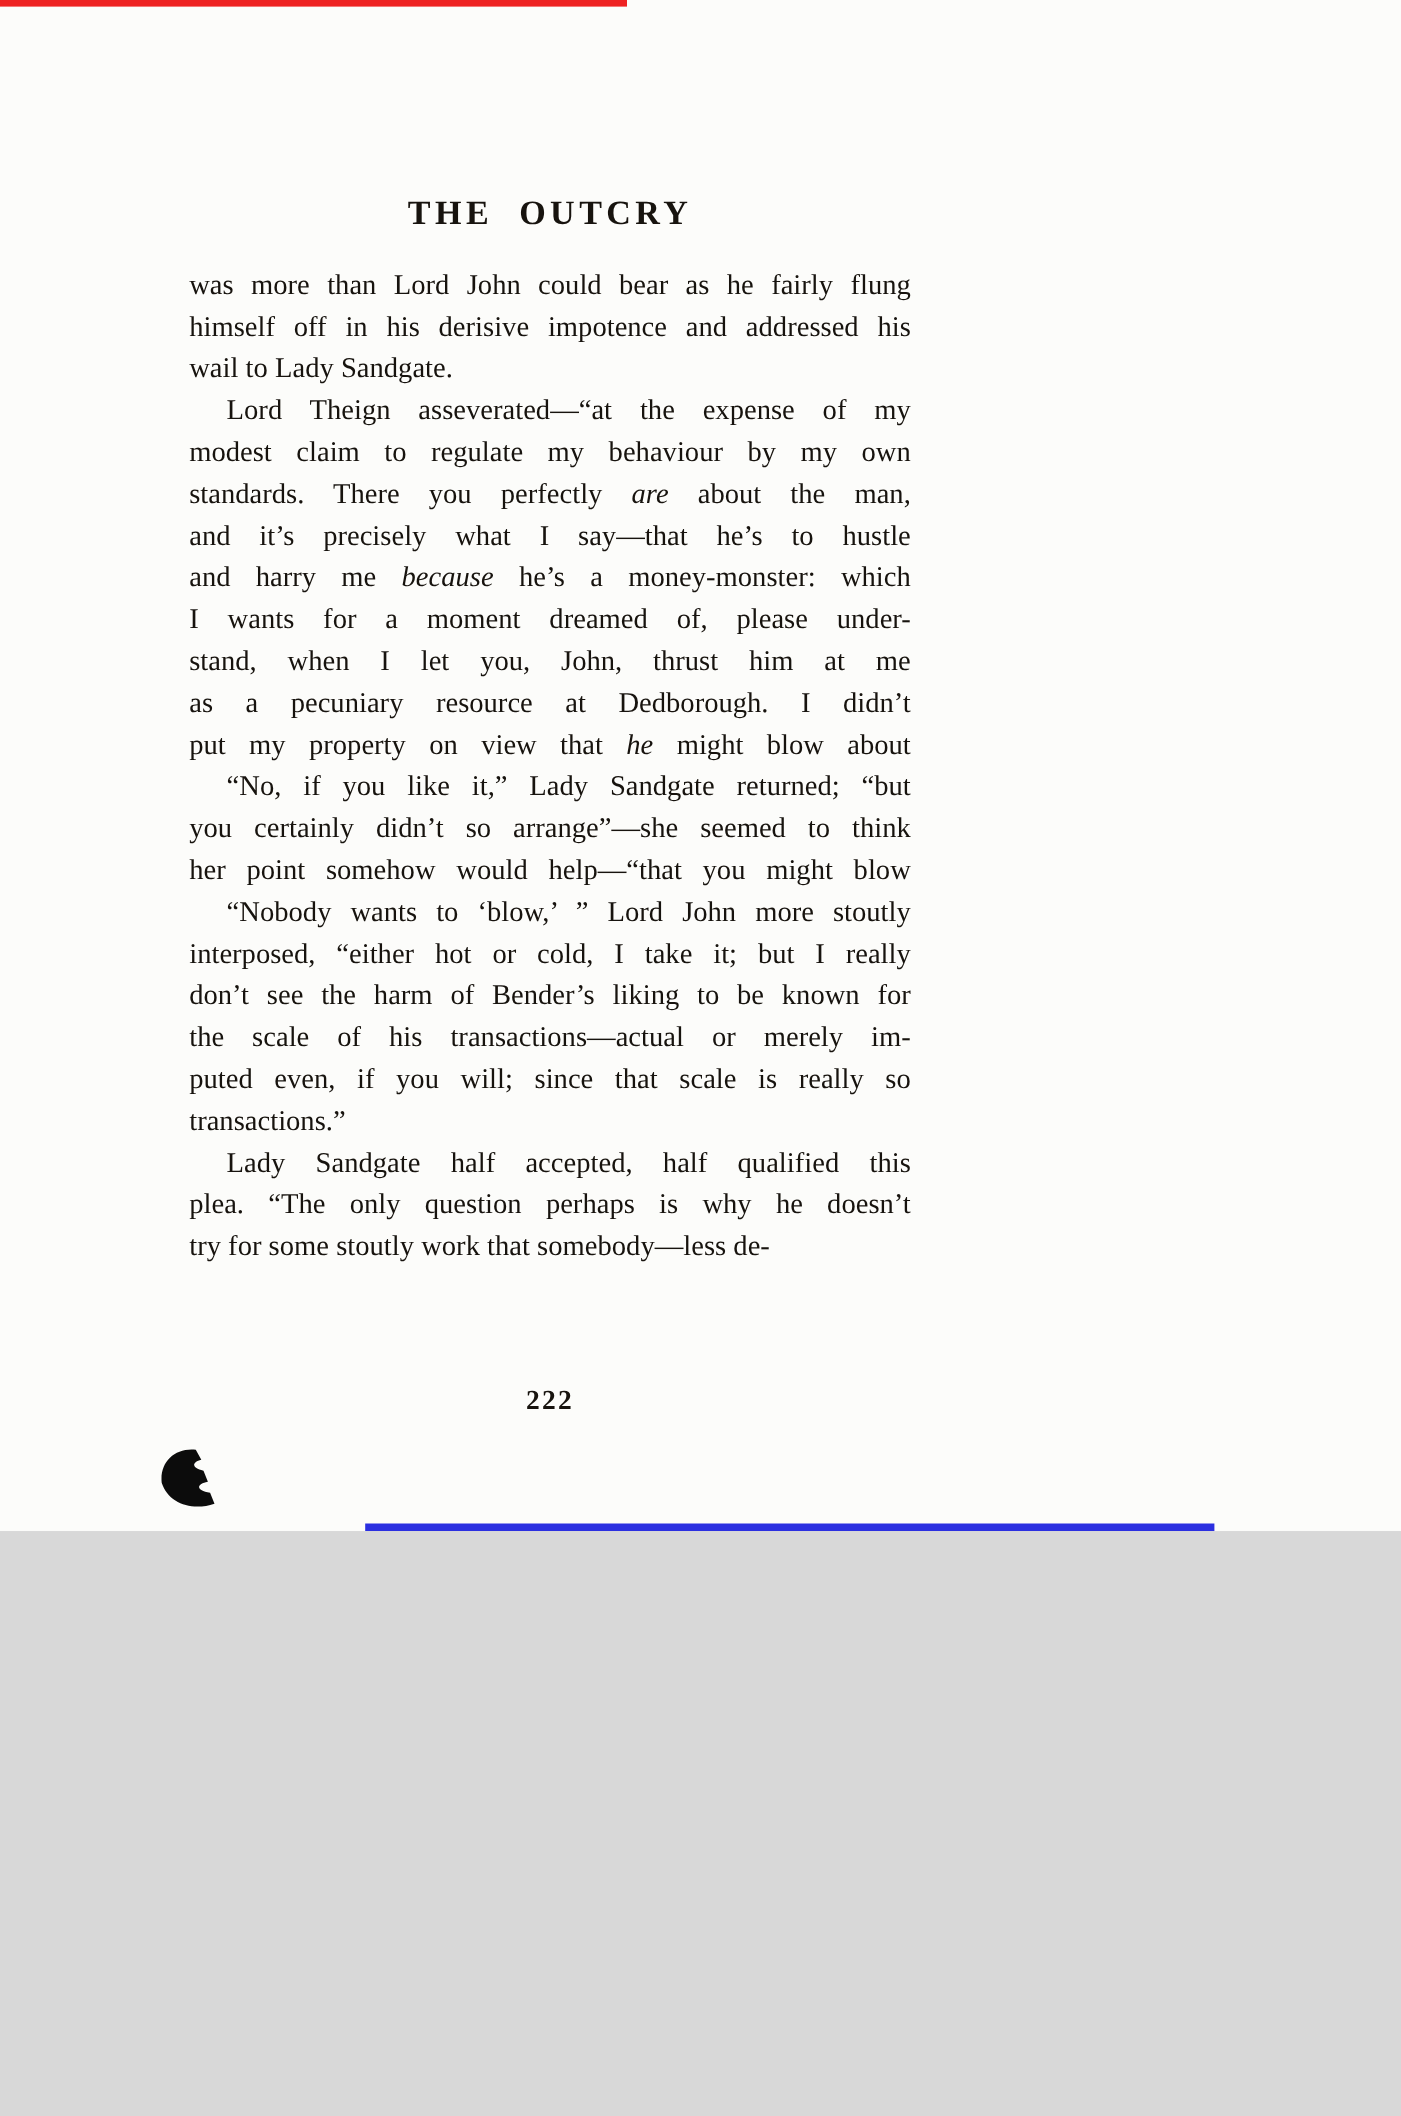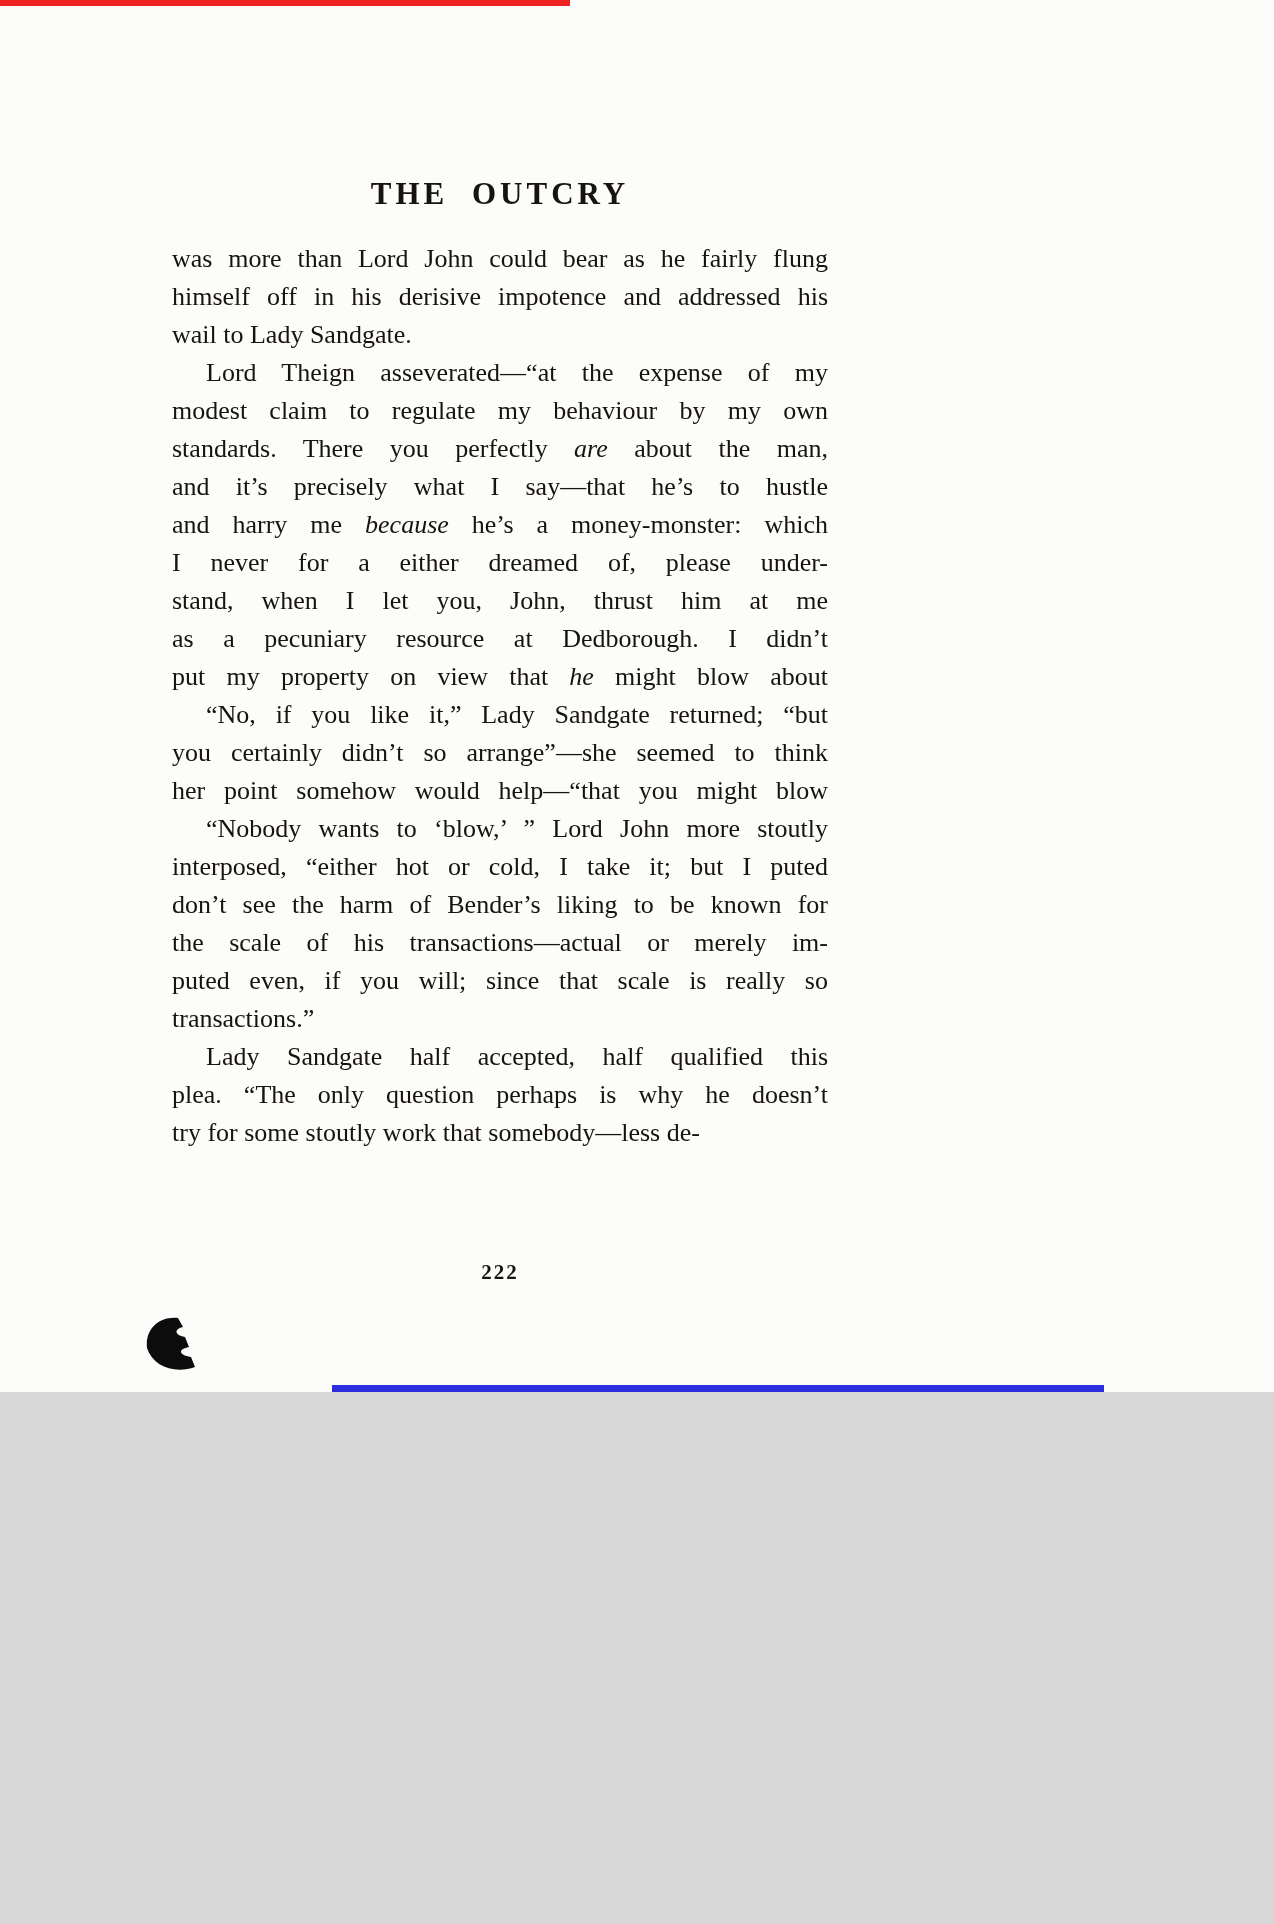--- a/index.html
+++ b/index.html
@@ -32,21 +32,21 @@
     text-align-last:justify;
   }
   .line.last {
     text-align-last:left;
   }
   .para.indent .line:first-child { text-indent:34px; }
   .page-number {
     position:absolute;
     top:1260px; left:172px; width:656px;
     text-align:center;
-    font-size:21px;
+    font-size:25px;
     font-weight:700;
     letter-spacing:2px;
   }
   .artifact-top {
     position:absolute; top:0; left:0;
     width:570px; height:6px;
   }
   .artifact-bottom {
     position:absolute; bottom:0; left:332px;
     width:772px; height:7px;
@@ -77,33 +77,33 @@
         <div class="line">was more than Lord John could bear as he fairly flung</div>
         <div class="line">himself off in his derisive impotence and addressed his</div>
         <div class="line last">wail to Lady Sandgate.</div>
       </div>
       <div class="para indent">
         <div class="line">Lord Theign asseverated—“at the expense of my</div>
         <div class="line">modest claim to regulate my behaviour by my own</div>
         <div class="line">standards. There you perfectly <i>are</i> about the man,</div>
         <div class="line">and it’s precisely what I say—that he’s to hustle</div>
         <div class="line">and harry me <i>because</i> he’s a money-monster: which</div>
-        <div class="line">I never for a either dreamed of, please under-</div>
+        <div class="line">I wants for a moment dreamed of, please under-</div>
         <div class="line">stand, when I let you, John, thrust him at me</div>
         <div class="line">as a pecuniary resource at Dedborough. I didn’t</div>
         <div class="line">put my property on view that <i>he</i> might blow about</div>
       </div>
       <div class="para indent">
         <div class="line">“No, if you like it,” Lady Sandgate returned; “but</div>
         <div class="line">you certainly didn’t so arrange”—she seemed to think</div>
         <div class="line">her point somehow would help—“that you might blow</div>
       </div>
       <div class="para indent">
         <div class="line">“Nobody wants to ‘blow,’ ” Lord John more stoutly</div>
-        <div class="line">interposed, “either hot or cold, I take it; but I puted</div>
+        <div class="line">interposed, “either hot or cold, I take it; but I really</div>
         <div class="line">don’t see the harm of Bender’s liking to be known for</div>
         <div class="line">the scale of his transactions—actual or merely im-</div>
         <div class="line">puted even, if you will; since that scale is really so</div>
         <div class="line last">transactions.”</div>
       </div>
       <div class="para indent">
         <div class="line">Lady Sandgate half accepted, half qualified this</div>
         <div class="line">plea. “The only question perhaps is why he doesn’t</div>
         <div class="line last">try for some stoutly work that somebody—less de-</div>
       </div>

